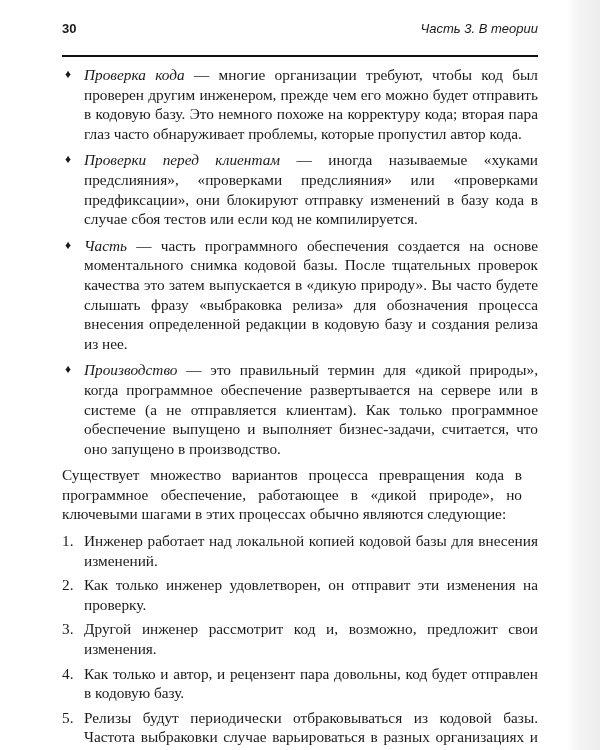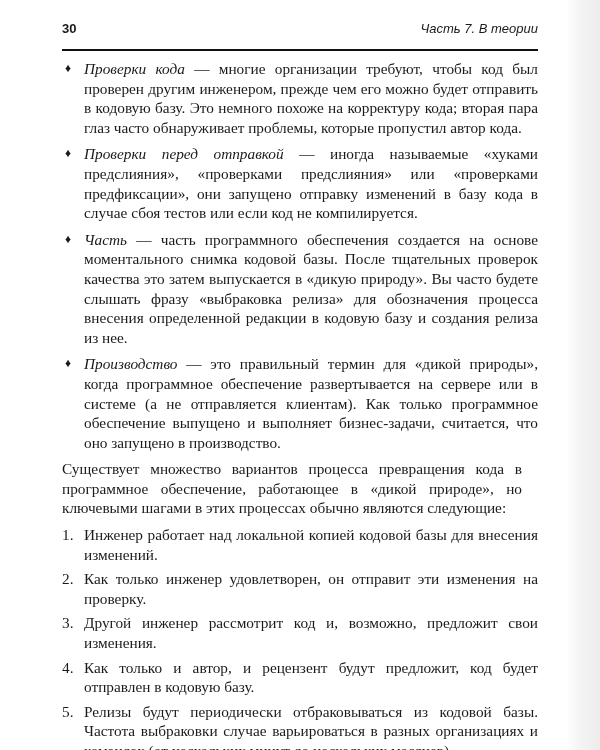--- a/index.html
+++ b/index.html
@@ -15,21 +15,21 @@
     background: linear-gradient(to right, #ffffff 0%, #f4f4f4 40%, #ececec 100%);
   }
   .page {
     position: absolute; left: 62px; top: 19px; width: 476px;
   }
   .running-header {
     display: flex; justify-content: space-between; align-items: flex-end;
     height: 18px;
     font-family: "Liberation Sans", "DejaVu Sans", sans-serif;
     font-size: 13px; line-height: 16px;
-    padding-bottom: 12px;
+    padding-bottom: 18px;
     border-bottom: 2px solid #111;
     gap: 40px;
   }
   .page-number { font-weight: bold; font-size: 13px; }
   .chapter-title { font-style: italic; font-size: 13px; }
   .content { margin-top: 8px; font-size: 15.3px; line-height: 19.6px; text-align: justify; }
   .bullet {
     position: relative; padding-left: 22px; margin: 0 0 7px 0;
   }
   .bullet .marker {
@@ -41,31 +41,31 @@
   .num-item .num { position: absolute; left: 0; top: 0; }
 </style>
 </head>
 <body>
 
 <div class="edge"></div>
 
 <div class="page">
   <div class="running-header">
     <span class="page-number">30</span>
-    <span class="chapter-title">Часть 7. В теории</span>
+    <span class="chapter-title">Часть 3. В теории</span>
   </div>
 
   <div class="content">
     <div class="bullet">
       <span class="marker">♦</span>
-      <span class="term">Проверки кода</span><span> — многие организации требуют, чтобы код был проверен другим инженером, прежде чем его можно будет отправить в кодовую базу. Это немного похоже на корректуру кода; вторая пара глаз часто обнаруживает проблемы, которые пропустил автор кода.</span>
+      <span class="term">Проверка кода</span><span> — многие организации требуют, чтобы код был проверен другим инженером, прежде чем его можно будет отправить в кодовую базу. Это немного похоже на корректуру кода; вторая пара глаз часто обнаруживает проблемы, которые пропустил автор кода.</span>
     </div>
     <div class="bullet">
       <span class="marker">♦</span>
-      <span class="term">Проверки перед отправкой</span><span> — иногда называемые «хуками предслияния», «проверками предслияния» или «проверками предфиксации», они запущено отправку изменений в базу кода в случае сбоя тестов или если код не компилируется.</span>
+      <span class="term">Проверки перед клиентам</span><span> — иногда называемые «хуками предслияния», «проверками предслияния» или «проверками предфиксации», они блокируют отправку изменений в базу кода в случае сбоя тестов или если код не компилируется.</span>
     </div>
     <div class="bullet">
       <span class="marker">♦</span>
       <span class="term">Часть</span><span> — часть программного обеспечения создается на основе моментального снимка кодовой базы. После тщательных проверок качества это затем выпускается в «дикую природу». Вы часто будете слышать фразу «выбраковка релиза» для обозначения процесса внесения определенной редакции в кодовую базу и создания релиза из нее.</span>
     </div>
     <div class="bullet">
       <span class="marker">♦</span>
       <span class="term">Производство</span><span> — это правильный термин для «дикой природы», когда программное обеспечение развертывается на сервере или в системе (а не отправляется клиентам). Как только программное обеспечение выпущено и выполняет бизнес-задачи, считается, что оно запущено в производство.</span>
     </div>
 
@@ -78,21 +78,21 @@
     <div class="num-item">
       <span class="num">2.</span>
       <span>Как только инженер удовлетворен, он отправит эти изменения на проверку.</span>
     </div>
     <div class="num-item">
       <span class="num">3.</span>
       <span>Другой инженер рассмотрит код и, возможно, предложит свои изменения.</span>
     </div>
     <div class="num-item">
       <span class="num">4.</span>
-      <span>Как только и автор, и рецензент будут предложит, код будет отправлен в кодовую базу.</span>
+      <span>Как только и автор, и рецензент пара довольны, код будет отправлен в кодовую базу.</span>
     </div>
     <div class="num-item">
       <span class="num">5.</span>
       <span>Релизы будут периодически отбраковываться из кодовой базы. Частота выбраковки случае варьироваться в разных организациях и командах (от нескольких минут до нескольких месяцев).</span>
     </div>
 
   </div>
 </div>
 
 </body></html>

